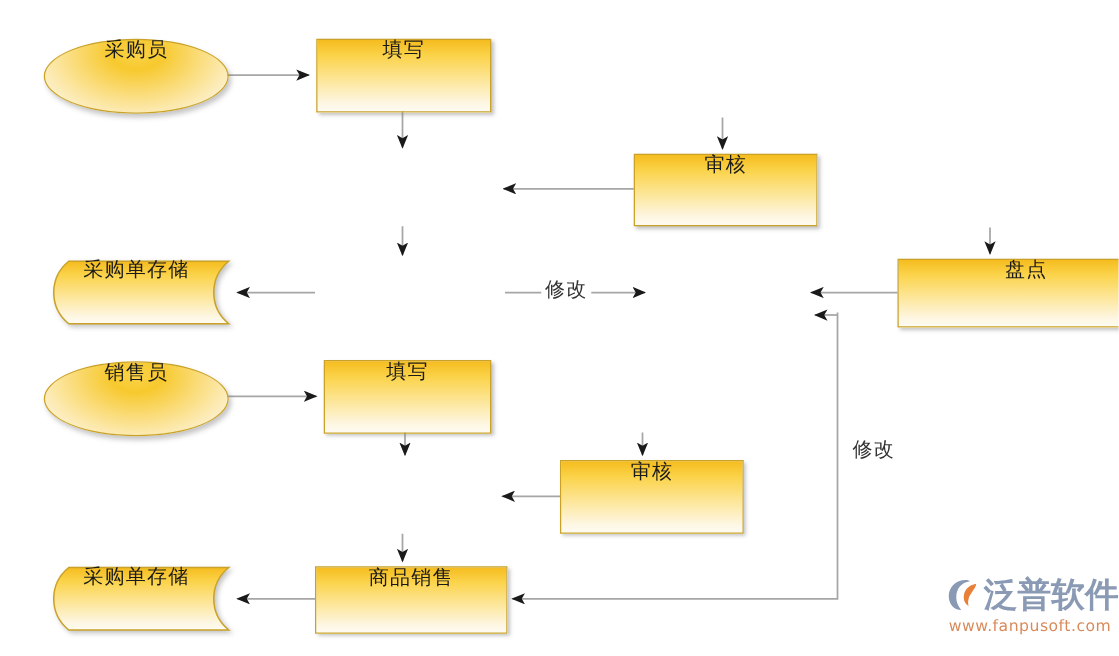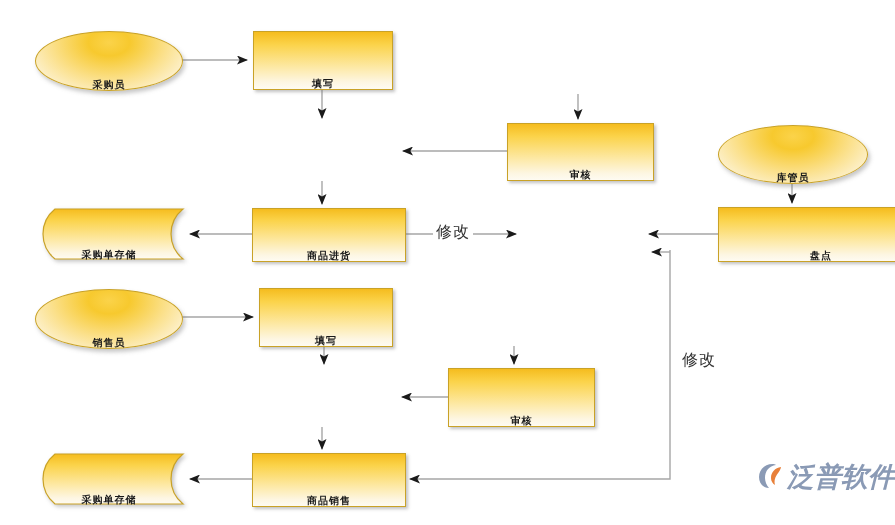--- a/index.html
+++ b/index.html
@@ -20,28 +20,27 @@
   #edges {
     position: absolute;
     left: 0;
     top: 0;
     width: 895px;
     height: 525px;
   }
   .node {
     position: absolute;
     display: flex;
-    align-items: flex-end;
+    align-items: flex-start;
     justify-content: center;
     color: #1a1a1a;
-    font-size: 10px;
+    font-size: 16px;
     letter-spacing: 1px;
     text-align: center;
     z-index: 3;
-    font-weight: bold;
   }
   .node .label {
     position: relative;
     z-index: 4;
     pointer-events: none;
     line-height: 1;
   }
   
   .shape-rect {
     background: linear-gradient(180deg, #f5bc1e 0%, #fbd34a 22%, #fde9a6 62%, #fdf6e2 88%, #fefbf2 100%);
@@ -70,21 +69,20 @@
     line-height: 1.1;
     white-space: nowrap;
   }
   
   #watermark {
     position: absolute;
     z-index: 6;
     display: flex;
     flex-direction: column;
     align-items: flex-start;
-    font-style: italic;
   }
   .wm-row {
     display: flex;
     align-items: center;
   }
   .wm-text {
     font-size: 27px;
     font-weight: bold;
     color: #8a9ab5;
     letter-spacing: 0px;
@@ -154,43 +152,37 @@
   <div class="node shape-rect" style="left:253px;top:31px;width:138px;height:57px;">
     <span class="label">填写</span>
   </div>
 
 
 
   <div class="node shape-rect" style="left:507px;top:123px;width:145px;height:56px;">
     <span class="label">审核</span>
   </div>
 
-  <div class="node shape-ellipse" style="left:718px;top:125px;width:148px;height:57px;">
-    <span class="label">库管员</span>
-  </div>
 
   <div class="node shape-svg" style="left:33px;top:208px;width:152px;height:52px;">
     <svg width="152" height="52" viewBox="0 0 152 52">
       <defs>
         <linearGradient id="gds1" x1="0" y1="0" x2="0" y2="1">
           <stop offset="0%" stop-color="#f5bc1e"></stop>
             <stop offset="22%" stop-color="#fbd34a"></stop>
           <stop offset="62%" stop-color="#fde9a6"></stop>
             <stop offset="88%" stop-color="#fdf6e2"></stop>
           <stop offset="100%" stop-color="#fefbf2"></stop>
         </linearGradient>
       </defs>
       <path d="M22,1 L150,1 C134,14 134,38 150,51 L22,51 C6,38 6,14 22,1 Z" fill="url(#gds1)" stroke="#c9a227" stroke-width="1.2" style="filter:drop-shadow(2px 2px 2px rgba(120,120,120,0.45))"></path>
     </svg>
     <span class="label">采购单存储</span>
   </div>
 
-  <div class="node shape-rect" style="left:252px;top:208px;width:152px;height:52px;">
-    <span class="label">商品进货</span>
-  </div>
 
 
   <div class="node shape-rect" style="left:718px;top:207px;width:150px;height:53px;padding-left:27px;">
     <span class="label">盘点</span>
   </div>
 
   <div class="node shape-ellipse" style="left:35px;top:289px;width:146px;height:58px;">
     <span class="label">销售员</span>
   </div>
 
@@ -229,15 +221,16 @@
   <div class="edge-label" style="left:679px;top:350px;">修改</div>
 
   <div id="watermark" style="left:757px;top:462px;">
     <div class="wm-row">
       <svg width="30" height="28" viewBox="0 0 30 28">
         <path d="M15.5,2 C7.5,2 2,8 2,15 C2,21 6,26 12,26 C9.5,23 8,19.5 8,16 C8,9 12,4 19,3 C18,2.3 17,2 15.5,2 Z" fill="#8a9ab5"></path>
         <path d="M24,5 C18,6 14,10 14,16 C14,19 15.5,21.5 18,23 C17,20 17.5,16 20,12.5 C22,9.6 24,7 24,5 Z" fill="#e8803a"></path>
       </svg>
       <span class="wm-text">泛普软件</span>
     </div>
+    <div class="wm-url">www.fanpusoft.com</div>
   </div>
 
 </div>
 
 </body></html>

